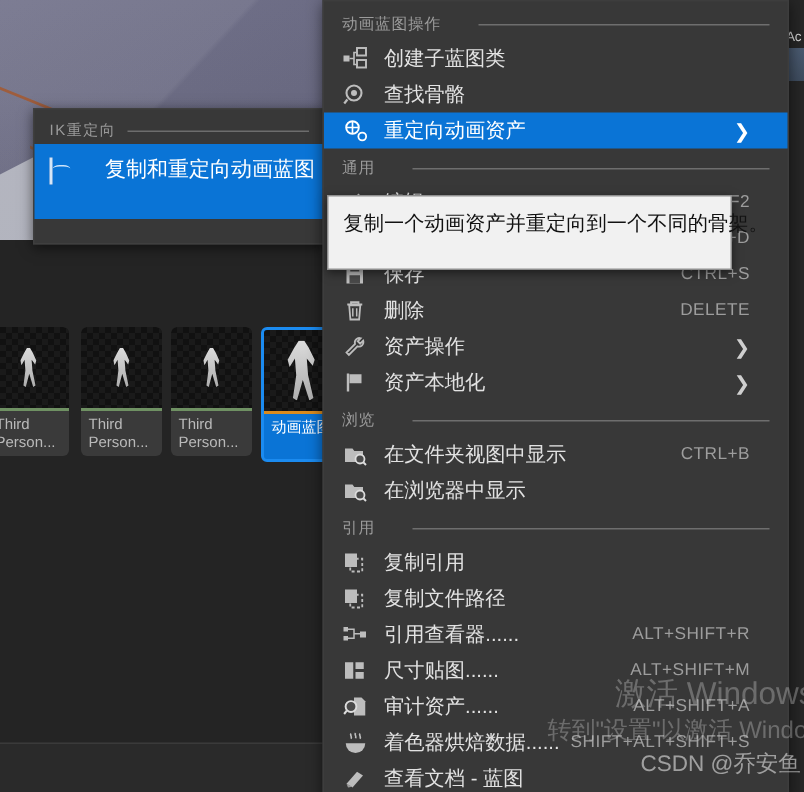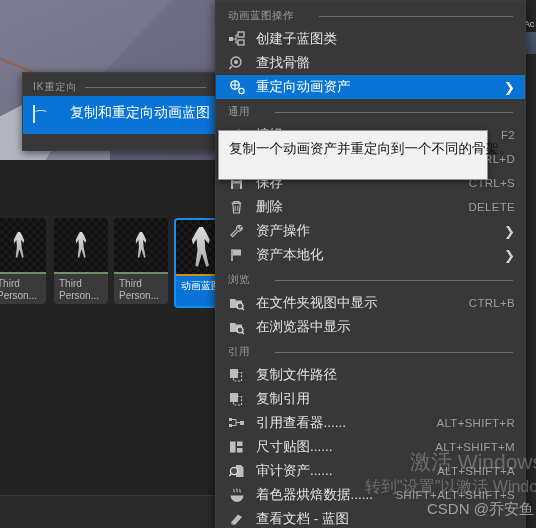--- a/index.html
+++ b/index.html
@@ -106,21 +106,21 @@
     background:#383838;border:1px solid #3f3f3f;
     box-shadow:0 2px 8px rgba(0,0,0,.55);
     padding:4px 0 4px 0;
   }
   .ik-section{
     display:flex;align-items:center;gap:8px;padding:3px 10px 2px 10px;
   }
   .ik-section .stext{color:#9a9a9a;font-size:10px;letter-spacing:1px;white-space:nowrap;}
   .ik-section .sline{flex:1;height:1px;background:#6d6d6d;}
   .ik-item{
-    display:flex;align-items:center;gap:23px;height:34px;padding:0 6px 4px 32px;
+    display:flex;align-items:center;gap:23px;height:34px;padding:0 6px 16px 32px;
     background:#0a74d6;color:#ffffff;font-size:14px;white-space:nowrap;
   }
   .ik-ico-wrap{position:relative;width:16px;height:14px;margin-left:-22px;}
   .ik-ico-box{width:16px;height:14px;border:1px solid #d5e6f7;background:#1f63b4;}
   .ik-ico-box::after{
     content:"";position:absolute;left:2px;top:4px;width:12px;height:6px;
     border-top:1px solid #cfe4fa;border-radius:40%;
   }
   .ik-bottom{height:12px;}
 
@@ -130,21 +130,21 @@
     background:#383838;border:1px solid #3d3d3d;
     box-shadow:0 2px 10px rgba(0,0,0,.6);
     padding:2px 0 2px 0;
   }
   .sect{display:flex;align-items:center;gap:25px;padding:6px 12px 4px 12px;}
   .sect .stext{color:#9b9b9b;font-size:10.5px;letter-spacing:.5px;white-space:nowrap;}
   .sect .sline{flex:1;height:1px;background:#6e6e6e;}
 
   .mi{
     position:relative;display:flex;align-items:center;height:24px;
-    padding:0 10px 0 12px;color:#e2e2e2;font-size:13.5px;white-space:nowrap;
+    padding:0 25px 0 12px;color:#e2e2e2;font-size:13.5px;white-space:nowrap;
   }
   .mi .ico{width:18px;height:16px;flex:0 0 18px;margin-right:10px;position:relative;}
   .mi .lbl{flex:1;}
   .mi .key{color:#9d9d9d;font-size:11.5px;letter-spacing:.3px;}
   .mi .arrow{color:#cfcfcf;font-size:13px;line-height:1;margin-left:6px;}
   .mi.hl{background:#0a74d6;color:#ffffff;}
   .mi.hl .arrow{color:#ffffff;}
 
   
   .tooltip{
@@ -381,32 +381,32 @@
       <span class="sline"></span>
     </div>
 
     <div class="mi">
       <span class="ico">
         <svg width="18" height="16" viewBox="0 0 18 16">
             <rect x="2" y="2" width="8" height="9" fill="#bdbdbd"></rect>
             <rect x="5.5" y="5.5" width="8" height="8.5" fill="none" stroke="#bdbdbd" stroke-width="1.2" stroke-dasharray="2 1.6"></rect>
           </svg>
       </span>
-      <span class="lbl">复制文件路径</span>
+      <span class="lbl">复制引用</span>
       <span class="key"></span>
     </div>
 
     <div class="mi">
       <span class="ico">
         <svg width="18" height="16" viewBox="0 0 18 16">
             <rect x="2" y="2" width="8" height="9" fill="#bdbdbd"></rect>
             <rect x="5.5" y="5.5" width="8" height="8.5" fill="none" stroke="#bdbdbd" stroke-width="1.2" stroke-dasharray="2 1.6"></rect>
           </svg>
       </span>
-      <span class="lbl">复制引用</span>
+      <span class="lbl">复制文件路径</span>
       <span class="key"></span>
     </div>
 
     <div class="mi">
       <span class="ico">
         <svg width="18" height="16" viewBox="0 0 18 16">
             <rect x="1" y="3" width="3" height="3" fill="#bdbdbd"></rect>
             <rect x="1" y="9" width="3" height="3" fill="#bdbdbd"></rect>
             <rect x="12" y="6" width="4" height="4" fill="#bdbdbd"></rect>
             <path d="M4 4.5h4v3h4M4 10.5h4v-3" stroke="#bdbdbd" stroke-width="1" fill="none"></path>

